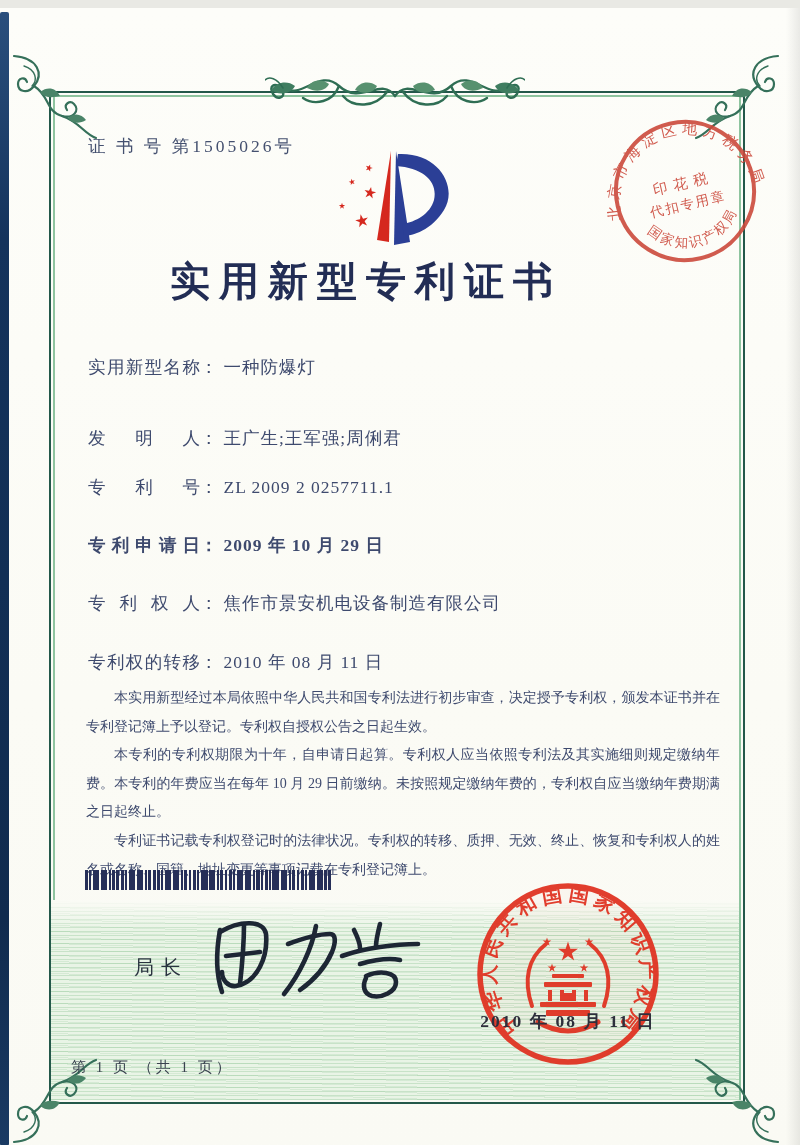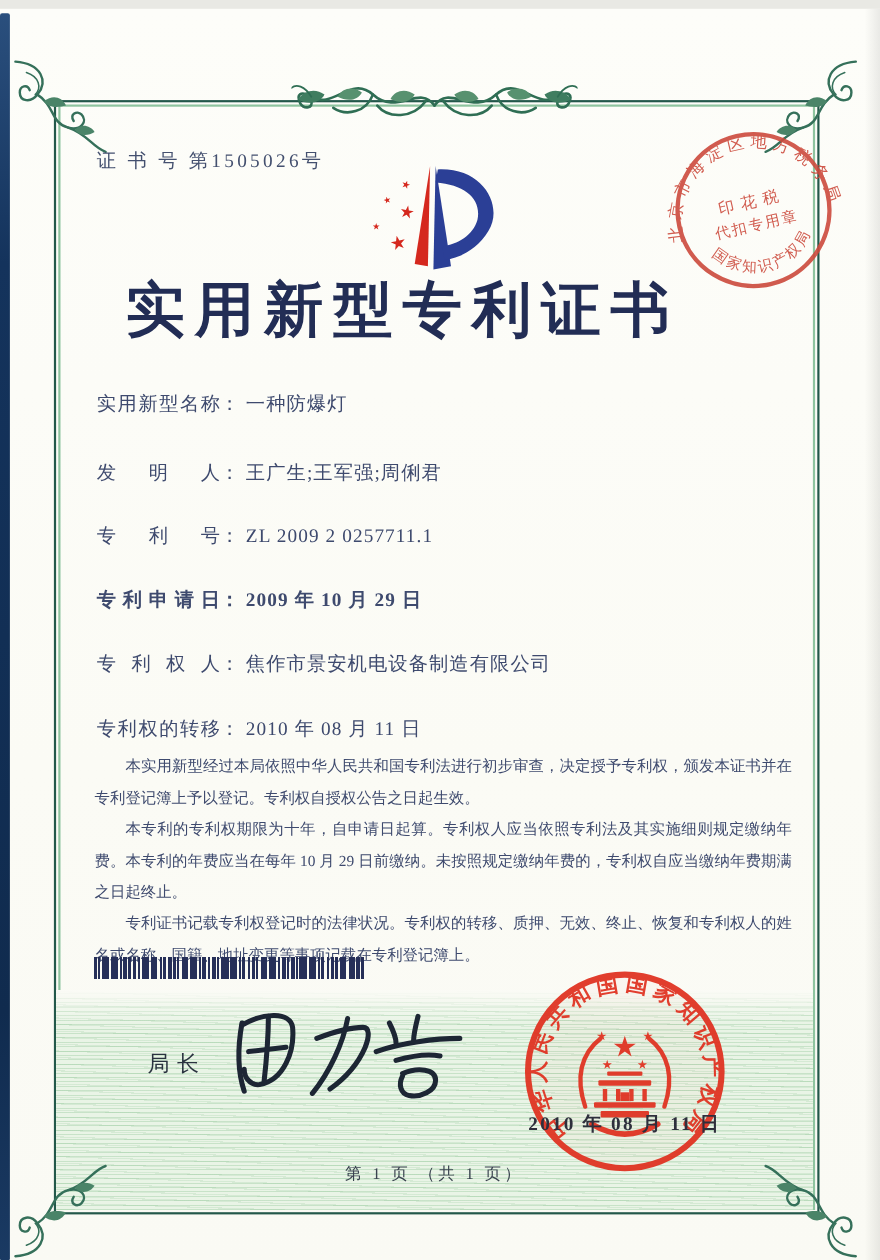--- a/index.html
+++ b/index.html
@@ -28,26 +28,26 @@
     background:linear-gradient(180deg,#fbfbf6,rgba(251,251,246,0));}
   .ornament{position:absolute;color:#2f6c54;}
   .o-tl{left:10px;top:44px;}
   .o-tr{left:692px;top:44px;transform:scaleX(-1);}
   .o-bl{left:10px;top:1048px;transform:scaleY(-1);}
   .o-br{left:692px;top:1048px;transform:scale(-1,-1);}
   .o-top{left:265px;top:48px;}
   
   .cert-no{position:absolute;left:88px;top:126px;font-size:17.5px;color:#44506f;letter-spacing:3px;}
   .logo{position:absolute;left:336px;top:140px;}
-  .title{position:absolute;left:0;top:238px;width:732px;text-align:center;
-    font-size:54px;font-weight:bold;color:#222d55;letter-spacing:9px;}
+  .title{position:absolute;left:0;top:246px;width:732px;text-align:center;
+    font-size:40px;font-weight:bold;color:#222d55;letter-spacing:9px;}
   .fields{position:absolute;left:88px;top:347px;width:640px;color:#3e4a6e;font-size:17.5px;}
   .frow{position:absolute;left:0;white-space:nowrap;}
   .frow:nth-child(1){top:0;}
-  .frow:nth-child(2){top:62px;}
+  .frow:nth-child(2){top:71px;}
   .frow:nth-child(3){top:120px;}
   .frow:nth-child(4){top:178px;font-weight:bold;}
   .frow:nth-child(5){top:236px;}
   .frow:nth-child(6){top:295px;}
   .flabel{display:inline-block;width:112px;text-align:justify;text-align-last:justify;}
   .fcolon{display:inline-block;margin-right:6px;}
   .fvalue{letter-spacing:1px;}
   .paras{position:absolute;left:86px;top:676px;width:634px;color:#3e4a6e;
     font-size:14px;line-height:28.6px;text-align:justify;}
   .paras p{margin:0;text-indent:2em;}
@@ -56,22 +56,22 @@
       repeating-linear-gradient(90deg,#262f58 0 2px,transparent 2px 4px),
       repeating-linear-gradient(90deg,#262f58 0 3px,transparent 3px 9px),
       repeating-linear-gradient(90deg,transparent 0 5px,#262f58 5px 6px,transparent 6px 13px);}
   .sig-title{position:absolute;left:134px;top:946px;font-size:20px;color:#2a3340;letter-spacing:7px;
     font-family:"Liberation Sans","DejaVu Sans",sans-serif;}
   .signature{position:absolute;left:192px;top:892px;}
   .seal{position:absolute;left:468px;top:866px;opacity:.93;}
   .seal-date{position:absolute;left:460px;top:1001px;width:216px;text-align:center;
     font-size:17.5px;color:#2e2f3c;letter-spacing:2px;font-weight:bold;z-index:5;}
   .tax-stamp{position:absolute;left:600px;top:98px;transform:rotate(-13deg);opacity:.9;}
-  .footer{position:absolute;left:49px;top:1050px;width:692px;text-align:center;
-    font-size:15px;color:#39424f;letter-spacing:3px;}
+  .footer{position:absolute;left:49px;top:1050px;width:692px;text-align:left;
+    font-size:15px;color:#39424f;letter-spacing:3px;padding-left:22px;}
   svg text{font-family:"Liberation Serif","DejaVu Serif",serif;}
 </style>
 </head>
 <body>
 
 <div class="photo">
 
   <svg width="0" height="0" style="position:absolute">
     <defs>
       <polygon id="star5" points="0,-10 2.25,-3.09 9.51,-3.09 3.63,1.18 5.88,8.09 0,3.82 -5.88,8.09 -3.63,1.18 -9.51,-3.09 -2.25,-3.09"></polygon>

